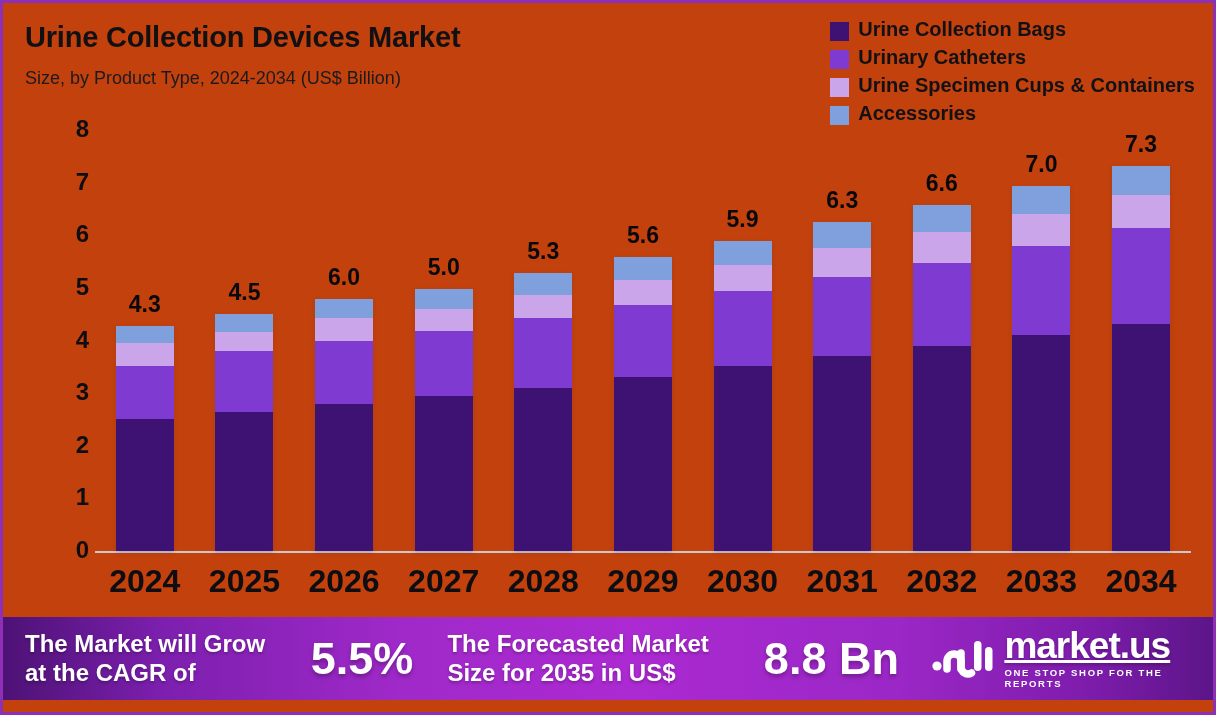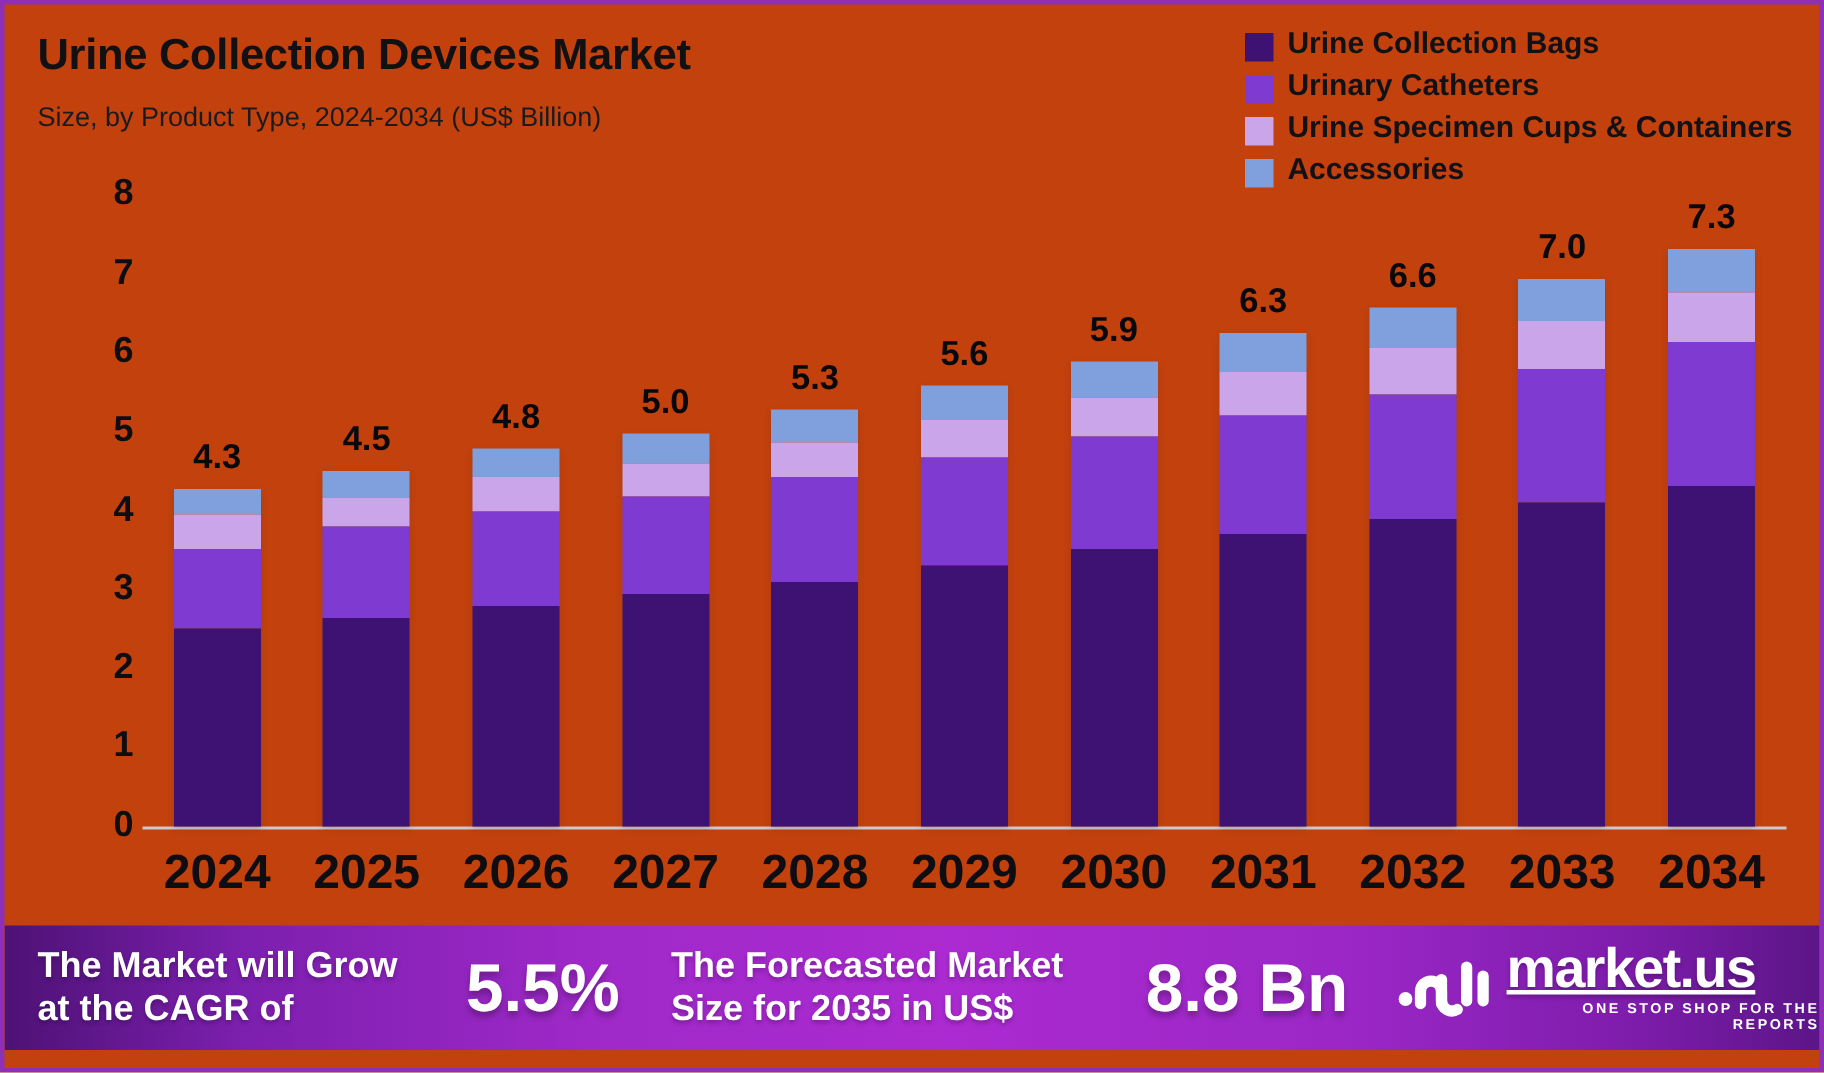--- a/index.html
+++ b/index.html
@@ -122,21 +122,21 @@
   #brand-mark { margin-right: 11px; }
   #brand-text { display: flex; flex-direction: column; }
   #brand-name {
     font-size: 37px; font-weight: bold; line-height: 0.95;
     letter-spacing: -1px;
     text-shadow: 0 2px 3px rgba(0,0,0,0.25);
     text-decoration: underline;
   }
   #brand-tagline {
     font-size: 9.5px; font-weight: bold;
-    letter-spacing: 1.7px; margin-top: 4px; text-align: right;
+    letter-spacing: 1.7px; margin-top: 4px;
   }
 </style>
 </head>
 <body>
 
 <div id="frame">
 
   <div id="header">
     <div id="chart-title">Urine Collection Devices Market</div>
     <div id="chart-subtitle">Size, by Product Type, 2024-2034 (US$ Billion)</div>
@@ -186,21 +186,21 @@
       <div class="bar-col">
         <div class="bar-label" style="bottom: 246.812px;">4.5</div>
         <div class="bar-stack">
           <div class="seg" style="height: 139.456px; background: rgb(61, 18, 114);"></div>
           <div class="seg" style="height: 60.5187px; background: rgb(126, 58, 209);"></div>
           <div class="seg" style="height: 19.4713px; background: rgb(203, 165, 234);"></div>
           <div class="seg" style="height: 17.3663px; background: rgb(127, 160, 220);"></div>
         </div>
       </div>
       <div class="bar-col">
-        <div class="bar-label" style="bottom: 262.074px;">4.8</div>
+        <div class="bar-label" style="bottom: 262.074px;">6.0</div>
         <div class="bar-stack">
           <div class="seg" style="height: 147.35px; background: rgb(61, 18, 114);"></div>
           <div class="seg" style="height: 63.15px; background: rgb(126, 58, 209);"></div>
           <div class="seg" style="height: 22.6288px; background: rgb(203, 165, 234);"></div>
           <div class="seg" style="height: 18.945px; background: rgb(127, 160, 220);"></div>
         </div>
       </div>
       <div class="bar-col">
         <div class="bar-label" style="bottom: 272.072px;">5.0</div>
         <div class="bar-stack">

